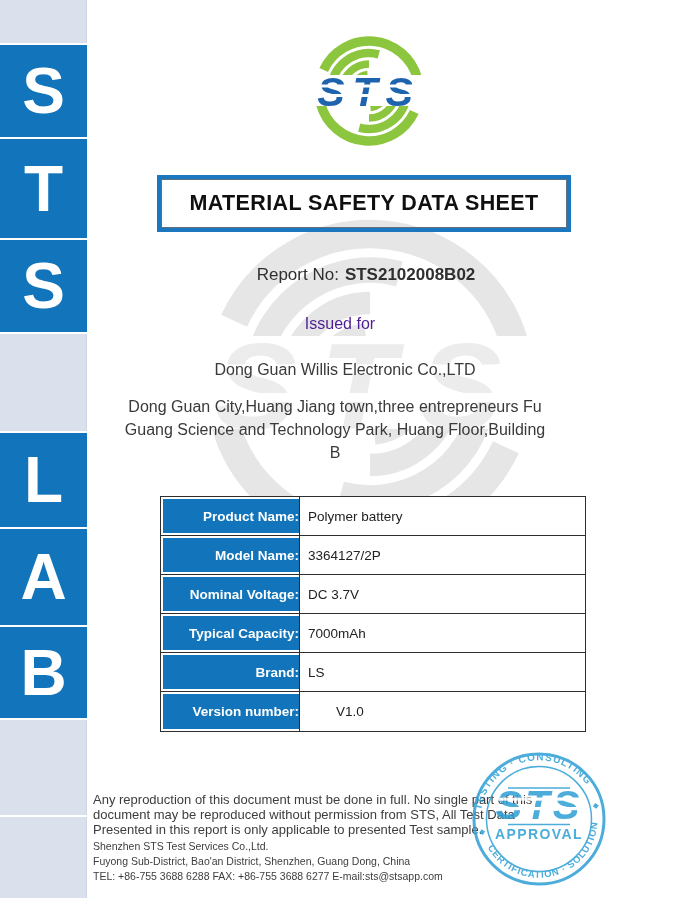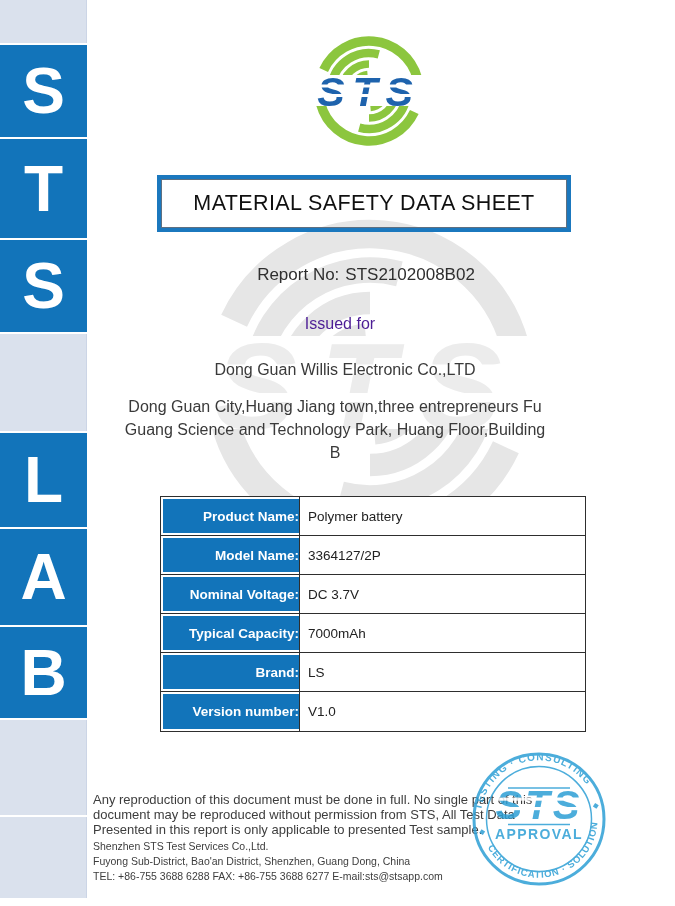--- a/index.html
+++ b/index.html
@@ -16,36 +16,36 @@
   .h43{height:43px}.h92{height:92px}.h99{height:99px}.h97{height:97px}
   .h94{height:94px}.h96{height:96px}.h91{height:91px}.h95{height:95px}.h81{height:81px}
   
   .watermark { position:absolute; left:178px; top:210px; z-index:0; }
   .logo { position:absolute; left:305px; top:33px; z-index:1; }
   
   .title-box {
     position:absolute; left:157px; top:175px; width:414px; height:57px; box-sizing:border-box;
     border:4px solid #1b78be; box-shadow:inset 0 0 0 1px #5f7081; z-index:1;
     display:flex; align-items:center; justify-content:center;
-    font-size:21.5px; font-weight:normal; color:#101010; letter-spacing:0.4px; background:transparent;
+    font-size:21.5px; font-weight:bold; color:#101010; letter-spacing:0.4px; background:transparent;
   }
   .report-line { position:absolute; left:87px; top:265px; width:558px; text-align:center;
                  font-size:17px; color:#2f2f2f; z-index:1; }
-  .report-line .num { margin-left:6px; }
+  .report-line .num { margin-left:6px;font-weight:bold; }
   .issued-for { position:absolute; left:60px; top:315px; width:560px; text-align:center;
                 font-size:16px; color:#4c1d95; z-index:1; }
   .company-name { position:absolute; left:60px; top:361px; width:570px; text-align:center;
                   font-size:16px; color:#3a3a3a; z-index:1; }
   .address { position:absolute; left:45px; top:395px; width:580px; text-align:center;
              font-size:16px; line-height:23px; color:#3a3a3a; z-index:1; }
   
   .ptable { position:absolute; left:160px; top:496px; width:424px;
             border:1px solid #2e2e2e; z-index:1; background:#fff; }
   .prow { display:flex; height:39px; border-bottom:1px solid #2e2e2e; box-sizing:border-box; }
-  .prow:last-child { border-bottom:none; }
+  .prow:last-child { border-bottom:none;gap:28px; }
   .plabel { width:139px; border-right:1px solid #2e2e2e; box-sizing:border-box;
             padding:2px 0 2px 2px; display:flex; }
   .plabel-inner { background:#1274ba; flex:1; color:#fff; font-weight:bold; font-size:13.5px;
                   display:flex; align-items:center; justify-content:flex-end; }
   .pvalue { flex:1; display:flex; align-items:center; padding-left:8px;
             font-size:13.5px; color:#222; }
   
   .disclaimer { position:absolute; left:93px; top:792px; width:482px;
                 font-size:13px; line-height:15px; color:#3d3d3d; z-index:1; }
   .company-info { position:absolute; left:93px; top:839px; width:440px;

